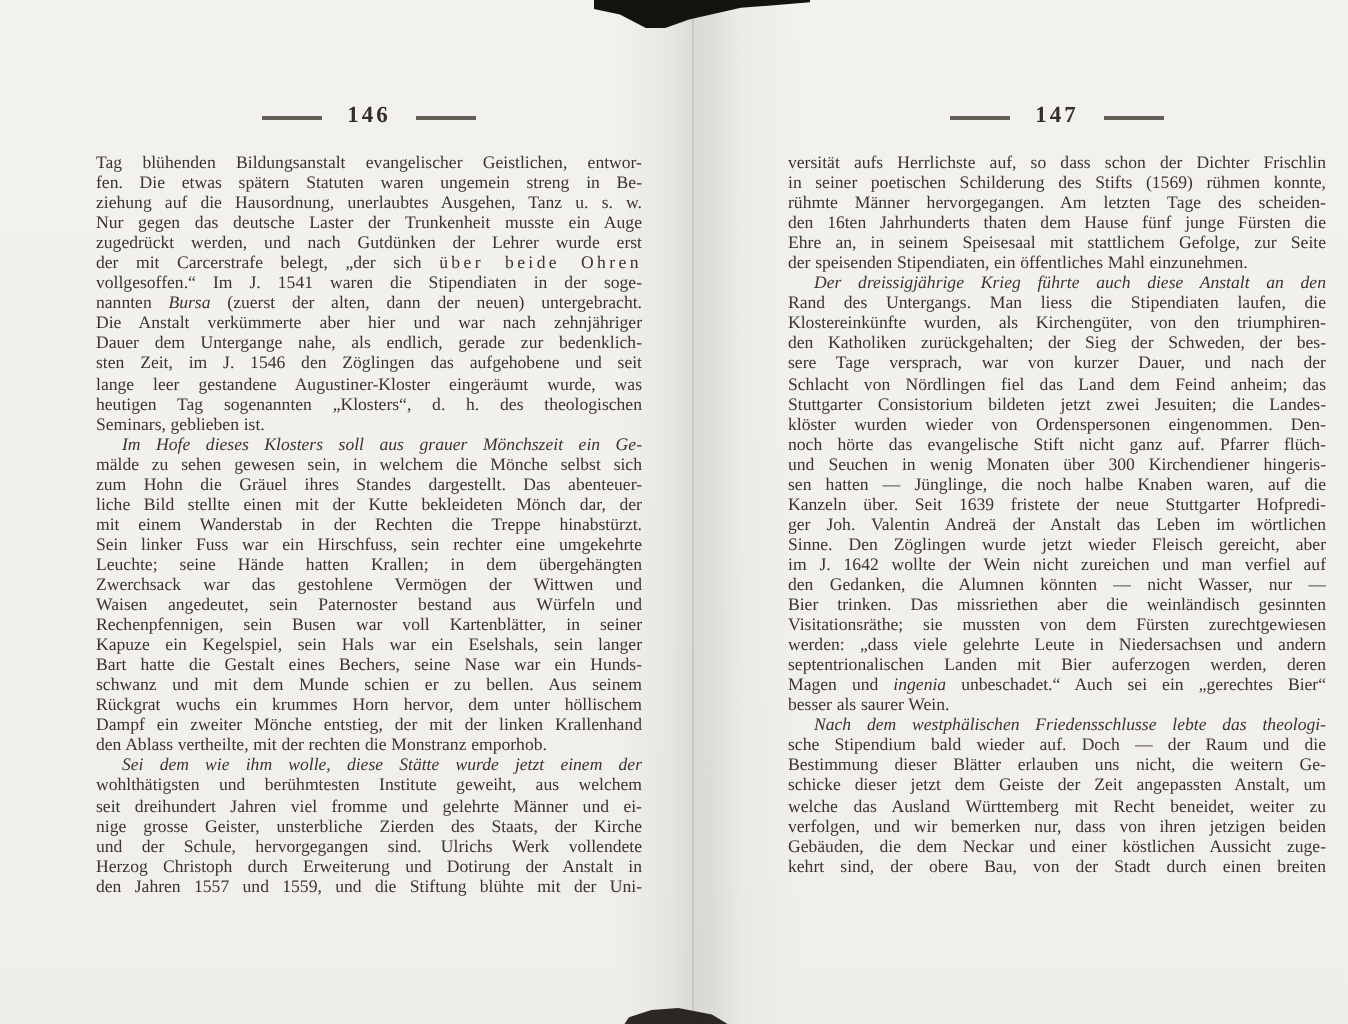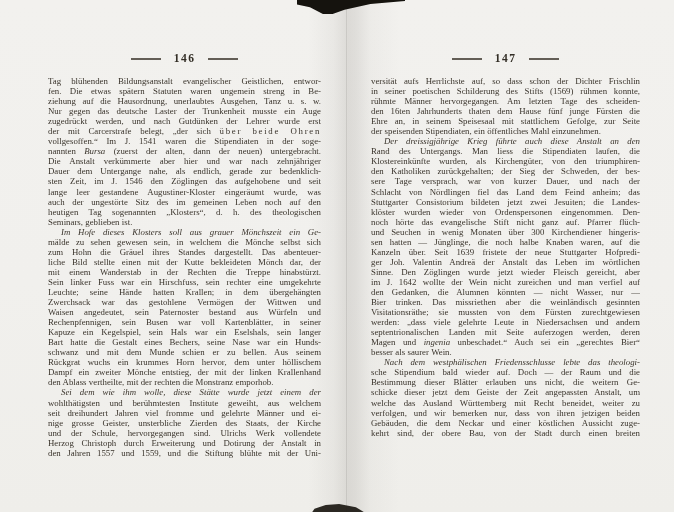--- a/index.html
+++ b/index.html
@@ -38,21 +38,21 @@
     background:#15130e;
     clip-path:polygon(0 0,100% 0,100% 8%,68% 28%,44% 70%,33% 100%,24% 100%,12% 52%,0 32%);
   }
   .spine-bottom{
     position:absolute;left:310px;bottom:0;width:56px;height:8px;
     background:#1b1812;opacity:.92;
     clip-path:polygon(4% 100%,96% 100%,82% 40%,52% 0,28% 12%,8% 58%);
   }
   .page{position:absolute;top:38px;}
   .page.left{left:48px;width:273px;}
-  .page.right{left:371px;width:269px;}
+  .page.right{left:394px;width:269px;}
   .page-header{
     display:flex;align-items:center;justify-content:center;gap:13px;
     height:14px;margin-bottom:10px;margin-top:14px;
   }
   .rule{width:30px;height:1.5px;background:#4a443b;opacity:.85;}
   .page-number{
     font-size:11.5px;font-weight:bold;letter-spacing:1.5px;line-height:1;
     color:#332e26;
   }
   .page-text{font-size:8.8px;line-height:10.06px;color:var(--ink);}
@@ -88,21 +88,20 @@
         <div class="line">ziehung auf die Hausordnung, unerlaubtes Ausgehen, Tanz u. s. w.</div>
         <div class="line">Nur gegen das deutsche Laster der Trunkenheit musste ein Auge</div>
         <div class="line">zugedrückt werden, und nach Gutdünken der Lehrer wurde erst</div>
         <div class="line">der mit Carcerstrafe belegt, „der sich <span class="sp">über beide Ohren</span></div>
         <div class="line">vollgesoffen.“  Im J. 1541 waren die Stipendiaten in der soge-</div>
         <div class="line">nannten <i>Bursa</i> (zuerst der alten, dann der neuen) untergebracht.</div>
         <div class="line">Die Anstalt verkümmerte aber hier und war nach zehnjähriger</div>
         <div class="line">Dauer dem Untergange nahe, als endlich, gerade zur bedenklich-</div>
         <div class="line">sten Zeit, im J. 1546 den Zöglingen das aufgehobene und seit</div>
         <div class="line">lange leer gestandene Augustiner-Kloster eingeräumt wurde, was</div>
-        <div class="line">auch der ungestörte Sitz des im gemeinen Leben noch auf den</div>
         <div class="line">heutigen Tag sogenannten „Klosters“, d. h. des theologischen</div>
         <div class="line para-end">Seminars, geblieben ist.</div>
         <div class="line indent">Im Hofe dieses Klosters soll aus grauer Mönchszeit ein Ge-</div>
         <div class="line">mälde zu sehen gewesen sein, in welchem die Mönche selbst sich</div>
         <div class="line">zum Hohn die Gräuel ihres Standes dargestellt.  Das abenteuer-</div>
         <div class="line">liche Bild stellte einen mit der Kutte bekleideten Mönch dar, der</div>
         <div class="line">mit einem Wanderstab in der Rechten die Treppe hinabstürzt.</div>
         <div class="line">Sein linker Fuss war ein Hirschfuss, sein rechter eine umgekehrte</div>
         <div class="line">Leuchte; seine Hände hatten Krallen; in dem übergehängten</div>
         <div class="line">Zwerchsack war das gestohlene Vermögen der Wittwen und</div>
@@ -149,21 +148,21 @@
         <div class="line">und Seuchen in wenig Monaten über 300 Kirchendiener hingeris-</div>
         <div class="line">sen hatten — Jünglinge, die noch halbe Knaben waren, auf die</div>
         <div class="line">Kanzeln über.  Seit 1639 fristete der neue Stuttgarter Hofpredi-</div>
         <div class="line">ger Joh. Valentin Andreä der Anstalt das Leben im wörtlichen</div>
         <div class="line">Sinne.  Den Zöglingen wurde jetzt wieder Fleisch gereicht, aber</div>
         <div class="line">im J. 1642 wollte der Wein nicht zureichen und man verfiel auf</div>
         <div class="line">den Gedanken, die Alumnen könnten — nicht Wasser, nur —</div>
         <div class="line">Bier trinken.  Das missriethen aber die weinländisch gesinnten</div>
         <div class="line">Visitationsräthe; sie mussten von dem Fürsten zurechtgewiesen</div>
         <div class="line">werden: „dass viele gelehrte Leute in Niedersachsen und andern</div>
-        <div class="line">septentrionalischen Landen mit Seite auferzogen werden, deren</div>
+        <div class="line">septentrionalischen Landen mit Bier auferzogen werden, deren</div>
         <div class="line">Magen und <i>ingenia</i> unbeschadet.“  Auch sei ein „gerechtes Bier“</div>
         <div class="line para-end">besser als saurer Wein.</div>
         <div class="line indent">Nach dem westphälischen Friedensschlusse lebte das theologi-</div>
         <div class="line">sche Stipendium bald wieder auf.  Doch — der Raum und die</div>
         <div class="line">Bestimmung dieser Blätter erlauben uns nicht, die weitern Ge-</div>
         <div class="line">schicke dieser jetzt dem Geiste der Zeit angepassten Anstalt, um</div>
         <div class="line">welche das Ausland Württemberg mit Recht beneidet, weiter zu</div>
         <div class="line">verfolgen, und wir bemerken nur, dass von ihren jetzigen beiden</div>
         <div class="line">Gebäuden, die dem Neckar und einer köstlichen Aussicht zuge-</div>
         <div class="line">kehrt sind, der obere Bau, von der Stadt durch einen breiten</div>

